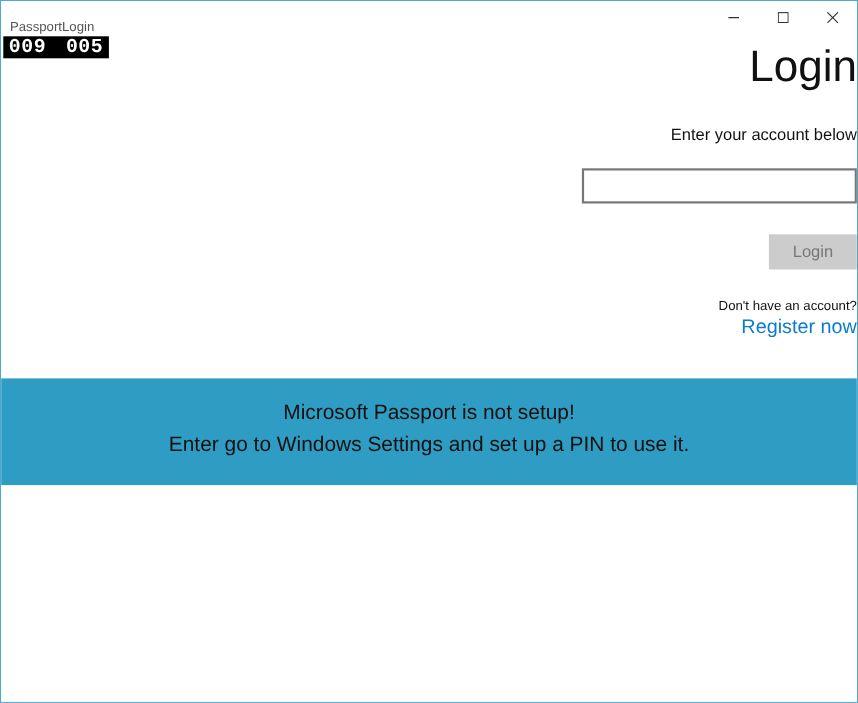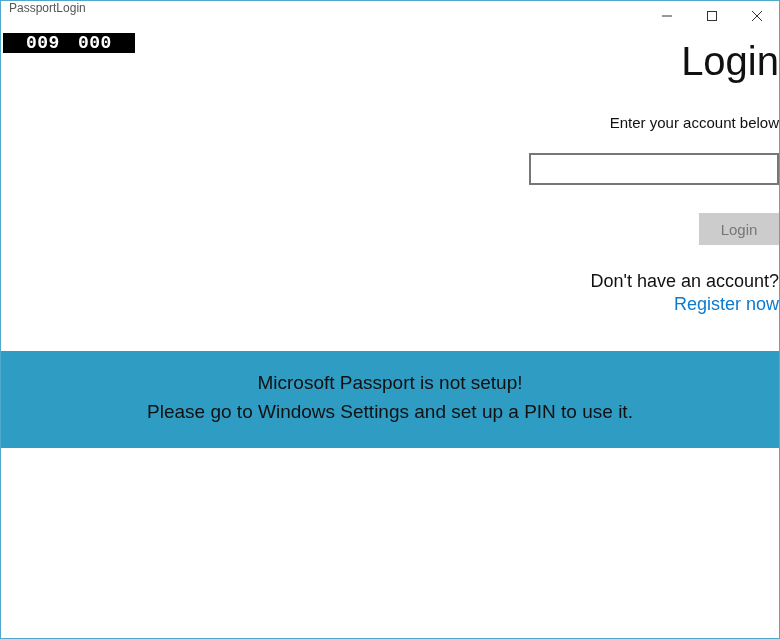--- a/index.html
+++ b/index.html
@@ -9,21 +9,21 @@
       background: #ffffff;
       font-family: "Segoe UI", Tahoma, sans-serif;
       border: 1px solid #4ea9cc;
       display: flex;
       flex-direction: column;
       overflow: hidden;
     }
     .titlebar {
       height: 30px;
       display: flex;
-      align-items: flex-start;
+      align-items: flex-end;
       padding-left: 8px;
       font-size: 12px;
       color: #555;
       background: #fff;
     }
     .titlebar .spacer { flex: 1; }
     .titlebar .ctrl {
       width: 45px;
       height: 30px;
       display: flex;
@@ -40,21 +40,21 @@
     }
     .counter-box {
       position: absolute;
       top: 2px;
       left: 2px;
       background: #000;
       color: #fff;
       font-family: Consolas, "Courier New", monospace;
       font-size: 18px;
       font-weight: 600;
-      padding: 0 23px;
+      padding: 0 5px;
       letter-spacing: 0.5px;
       display: flex;
       gap: 18px;
     }
     .main {
       display: flex;
       flex-direction: column;
       align-items: flex-end;
     }
     h1.page-title {
@@ -83,21 +83,21 @@
       width: 80px;
       height: 32px;
       background: #ccc;
       border: none;
       color: #777;
       font-size: 15px;
       cursor: default;
     }
     .no-account {
       margin-top: 26px;
-      font-size: 18px;
+      font-size: 12px;
       color: #111;
     }
     .register-link {
       margin-top: 2px;
       font-size: 18px;
       color: #0b7ad1;
       cursor: pointer;
     }
     .banner {
       margin-top: 36px;
@@ -130,29 +130,29 @@
     <svg width="10" height="10" viewBox="0 0 10 10">
         <line x1="0" y1="0" x2="10" y2="10" stroke="#333" stroke-width="1"></line>
         <line x1="10" y1="0" x2="0" y2="10" stroke="#333" stroke-width="1"></line>
       </svg>
   </span>
 </div>
 
 <div class="client">
   <div class="counter-box">
     <span>009</span>
-    <span>000</span>
+    <span>005</span>
   </div>
 
   <div class="main">
     <h1 class="page-title">Login</h1>
     <div class="prompt">Enter your account below</div>
     <input type="text" class="username-input" value="" style="">
     <button class="login-btn" disabled="">Login</button>
     <div class="no-account">Don't have an account?</div>
     <div class="register-link">Register now</div>
 
     <div class="banner">
       <div>Microsoft Passport is not setup!</div>
-      <div>Please go to Windows Settings and set up a PIN to use it.</div>
+      <div>Enter go to Windows Settings and set up a PIN to use it.</div>
     </div>
   </div>
 </div>
 
 </body></html>

